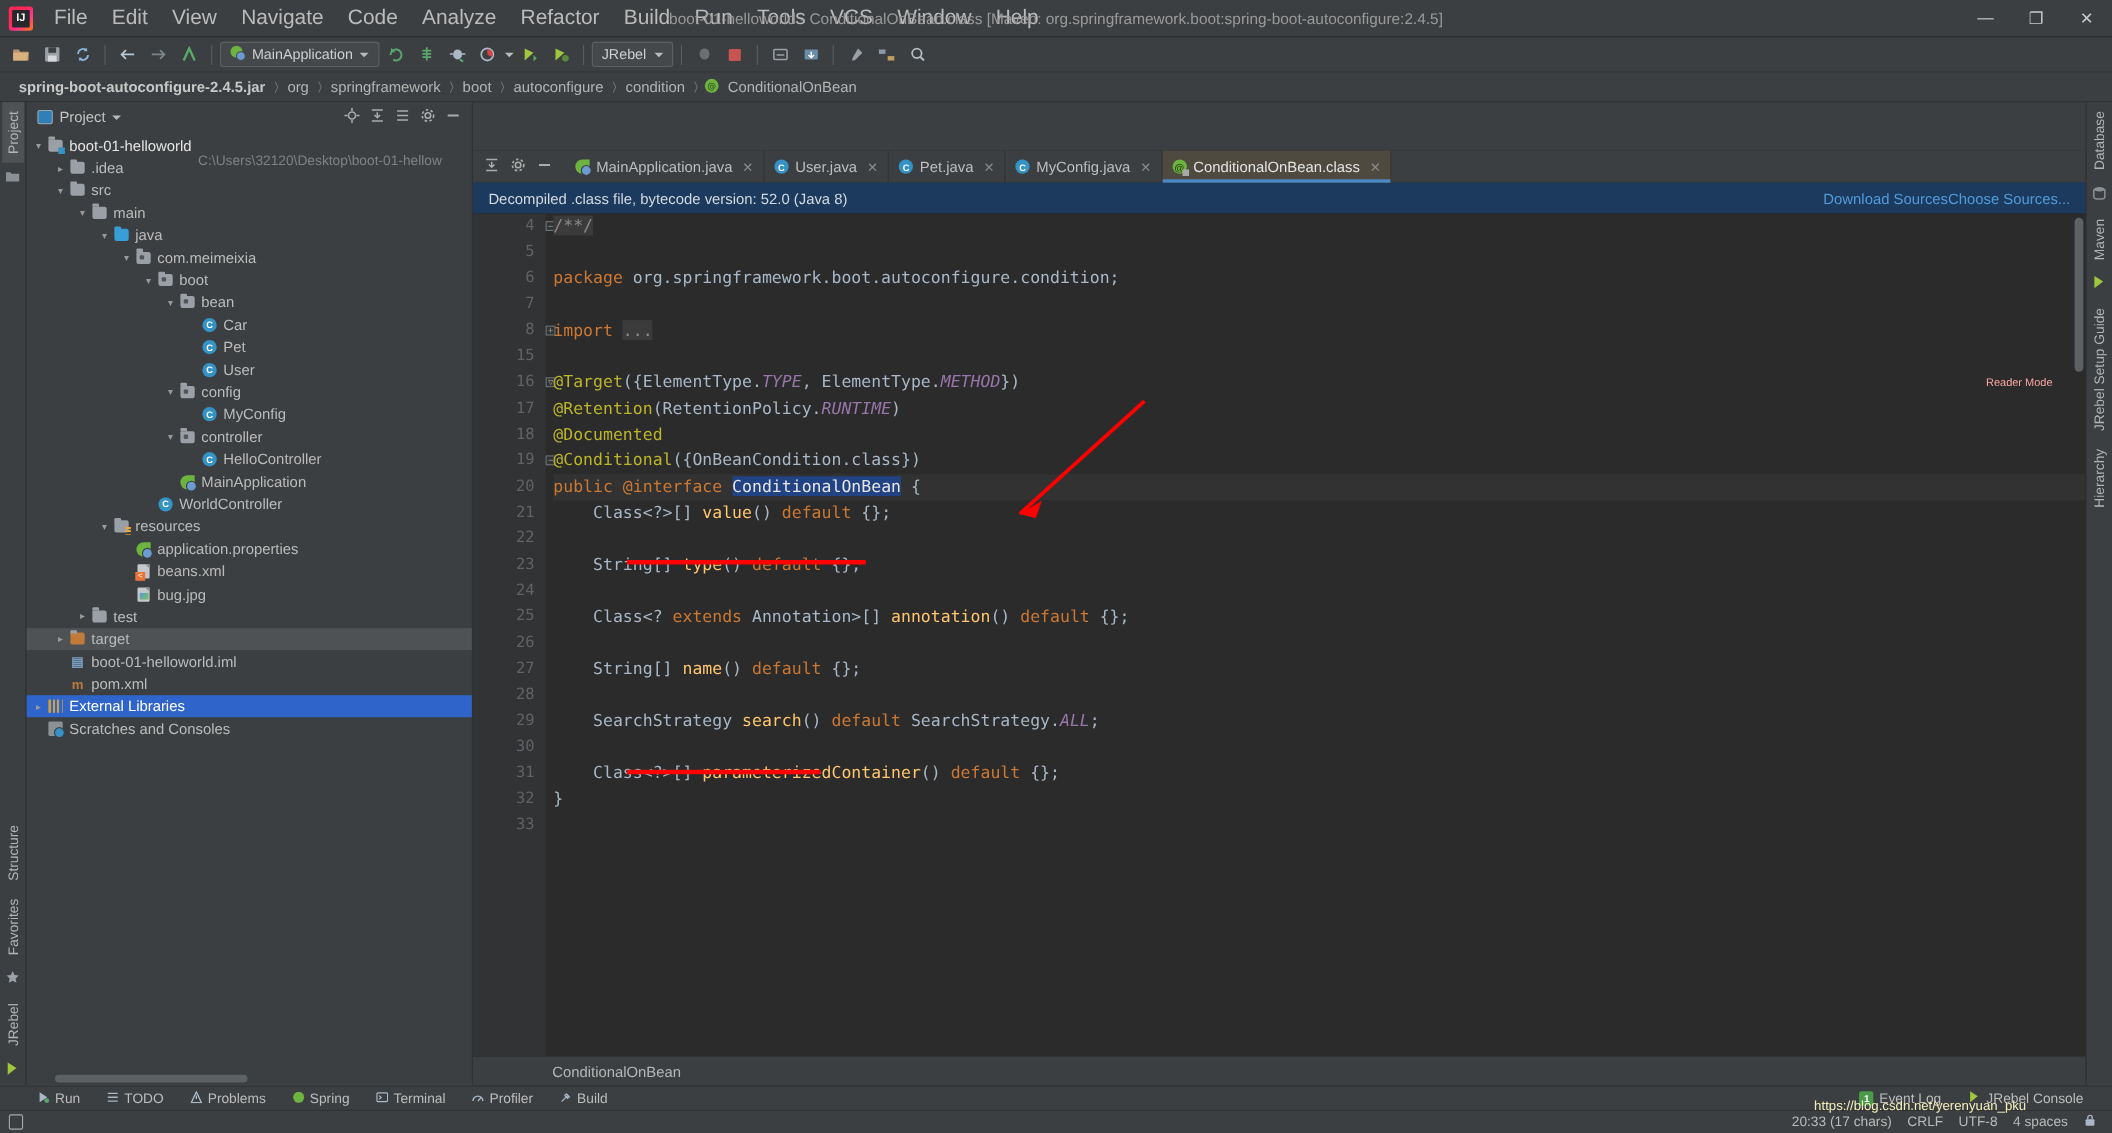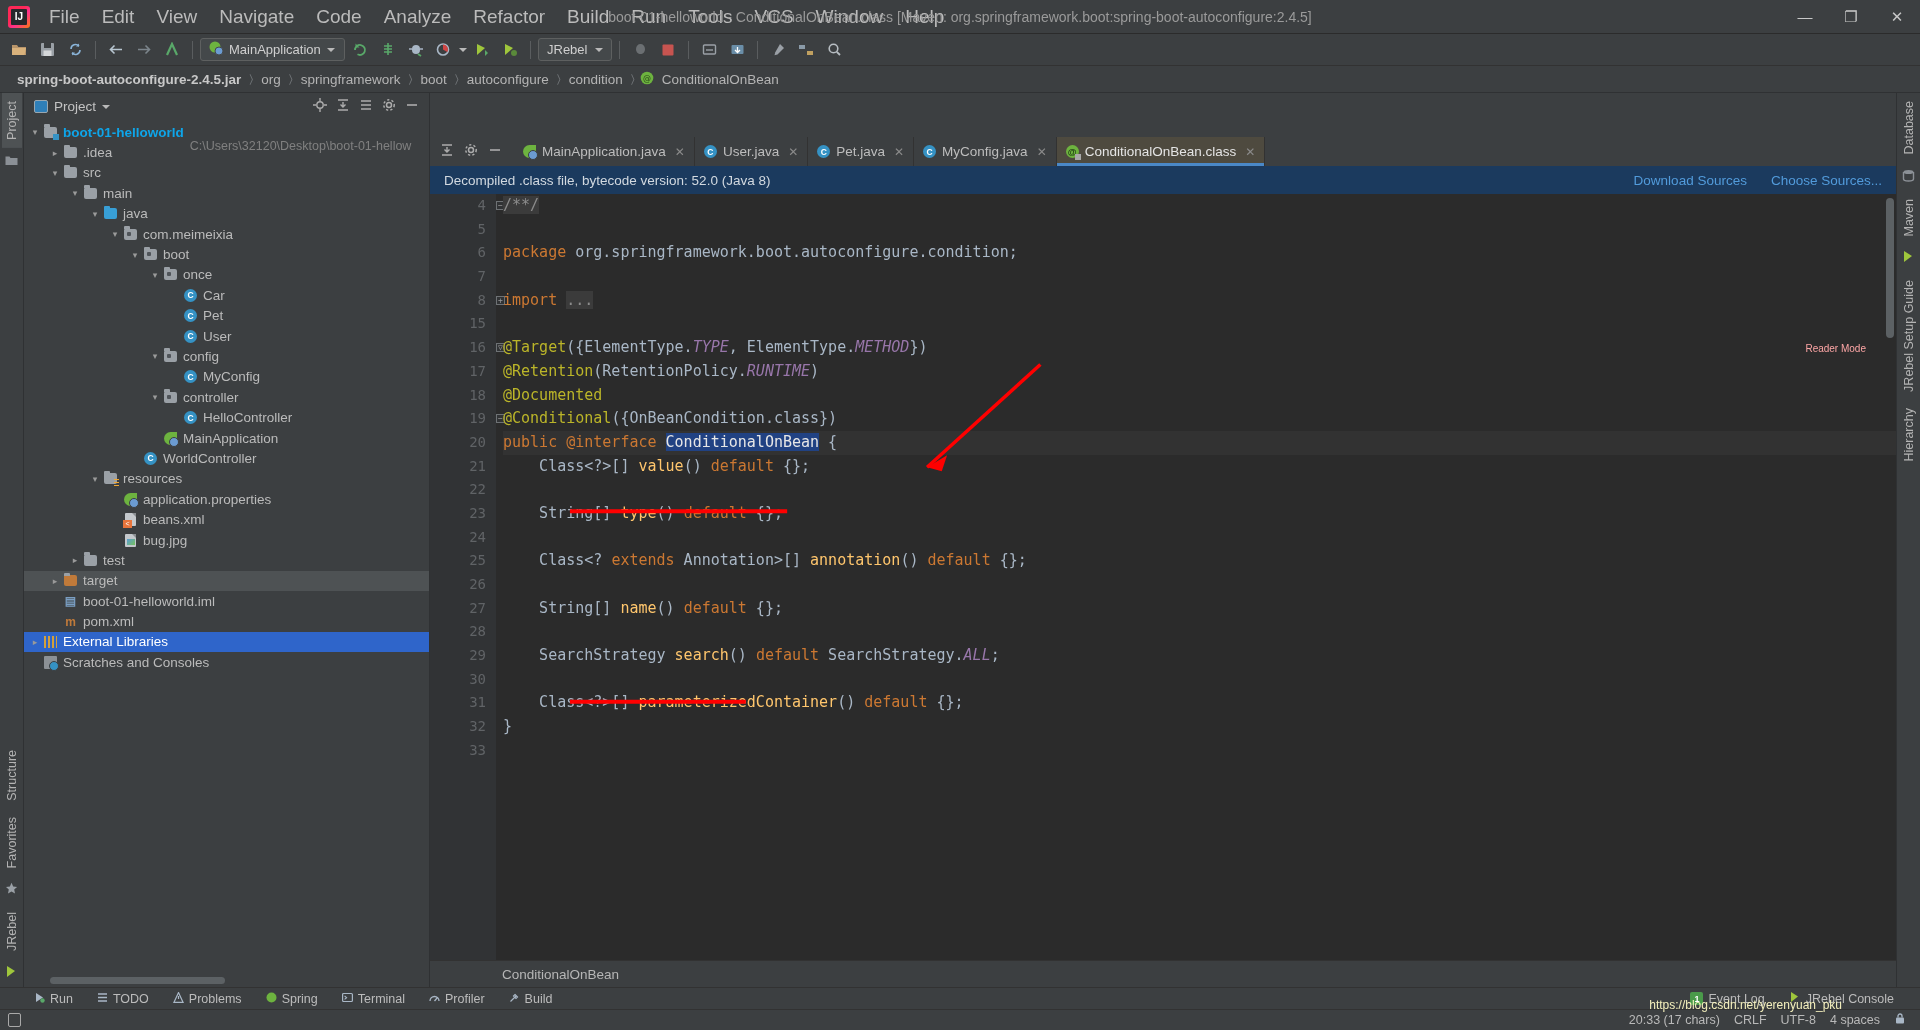--- a/index.html
+++ b/index.html
@@ -134,21 +134,21 @@
     color:#fff;font-size:7px;line-height:8px;text-align:center;}
   .file-doc.img::before{content:"";position:absolute;left:1.5px;bottom:1.5px;width:8px;height:6px;
     background:linear-gradient(135deg,#5a9bd5,#77c25c);}
   .lib-ico{ width:13px;height:12px; background:repeating-linear-gradient(90deg,#d3a03c 0 2px,transparent 2px 4px);}
   .scratch-ico{ width:13px;height:13px; background:#8c9196; position:relative; border-radius:1px;}
   .scratch-ico::after{content:"";position:absolute;right:-2px;bottom:-2px;width:8px;height:8px;border-radius:50%;
     background:#3592c4;border:1.5px solid #3c3f41;}
   .iml-ico{ width:13px;height:13px; color:#7a9ec2; font-size:12px; font-weight:bold; display:flex;align-items:center;justify-content:center;}
   .node-label{ padding-right:6px; }
   .node-path{ color:#808080; font-size:12.5px;margin-top:28px; }
-  .node-label.bold{ font-weight:bold; color:#0ea5e9; }
+  .node-label.bold{ font-weight:normal; color:#e5e5e5; }
   .tree-hscroll{
     position:absolute; left:26px; right:6px; bottom:3px; height:7px; background:transparent;
   }
   .tree-hscroll i{ display:block; height:7px; width:47%; background:#5c6164; border-radius:4px;}
 
   
   .editor-wrap{ flex:1; display:flex; flex-direction:column; min-width:0; background:#2b2b2b;margin-top:44px;}
   .tabbar{ height:29px; background:#3c3f41; display:flex; align-items:stretch; }
   .tab-tools{ display:flex; align-items:center; gap:10px; padding:0 12px 0 10px;}
   .tab{
@@ -158,21 +158,21 @@
   .tab.active{ background:#4e4a3f; color:#e4e4e4; }
   .tab.active::after{content:"";position:absolute;left:0;right:0;bottom:0;height:3px;background:#4a88c7;}
   .tab .tab-x{ color:#8b8b8b; font-size:12px; margin-left:3px; }
   .at-circle{ width:13px;height:13px;border-radius:50%;background:#6db33f;color:#1d3b12;
     font-size:9px;display:flex;align-items:center;justify-content:center;font-weight:bold;position:relative;}
   .at-circle::after{content:"";position:absolute;right:-2px;bottom:-2px;width:6px;height:6px;background:#a8a8a8;}
   .notice{
     height:28px; background:#1b3a5e; display:flex; align-items:center; padding:0 14px;
     font-size:13.5px; color:#d2d9e0;
   }
-  .notice-links{ margin-left:auto; display:flex; gap:24px; }
+  .notice-links{ margin-left:auto; display:flex; }
   .notice-links span{ color:#529bdb; }
   .reader-mode{
     position:absolute; right:30px; top:149px; color:#fca5a5; font-size:10px; z-index:5;
   }
   .code-area{ flex:1; display:flex; position:relative; overflow:hidden; background:#2b2b2b;}
   .gutter{
     width:66px; flex:none; background:#313335; text-align:right; padding-top:0px;
     font-family:"DejaVu Sans Mono", monospace; font-size:14px; color:#606366;
     user-select:none;
   }
@@ -521,21 +521,21 @@
           <span class="ico">
             <span class="f-folder pkg"></span>
           </span>
           <span class="node-label">boot</span>
         </div>
         <div class="node" style="padding-left: 124px;">
           <span class="arrow">▾</span>
           <span class="ico">
             <span class="f-folder pkg"></span>
           </span>
-          <span class="node-label">once</span>
+          <span class="node-label">bean</span>
         </div>
         <div class="node" style="padding-left: 144px;">
           <span class="arrow empty"></span>
           <span class="ico">
             <span class="c-circle">C</span>
           </span>
           <span class="node-label">Car</span>
         </div>
         <div class="node" style="padding-left: 144px;">
           <span class="arrow empty"></span>

